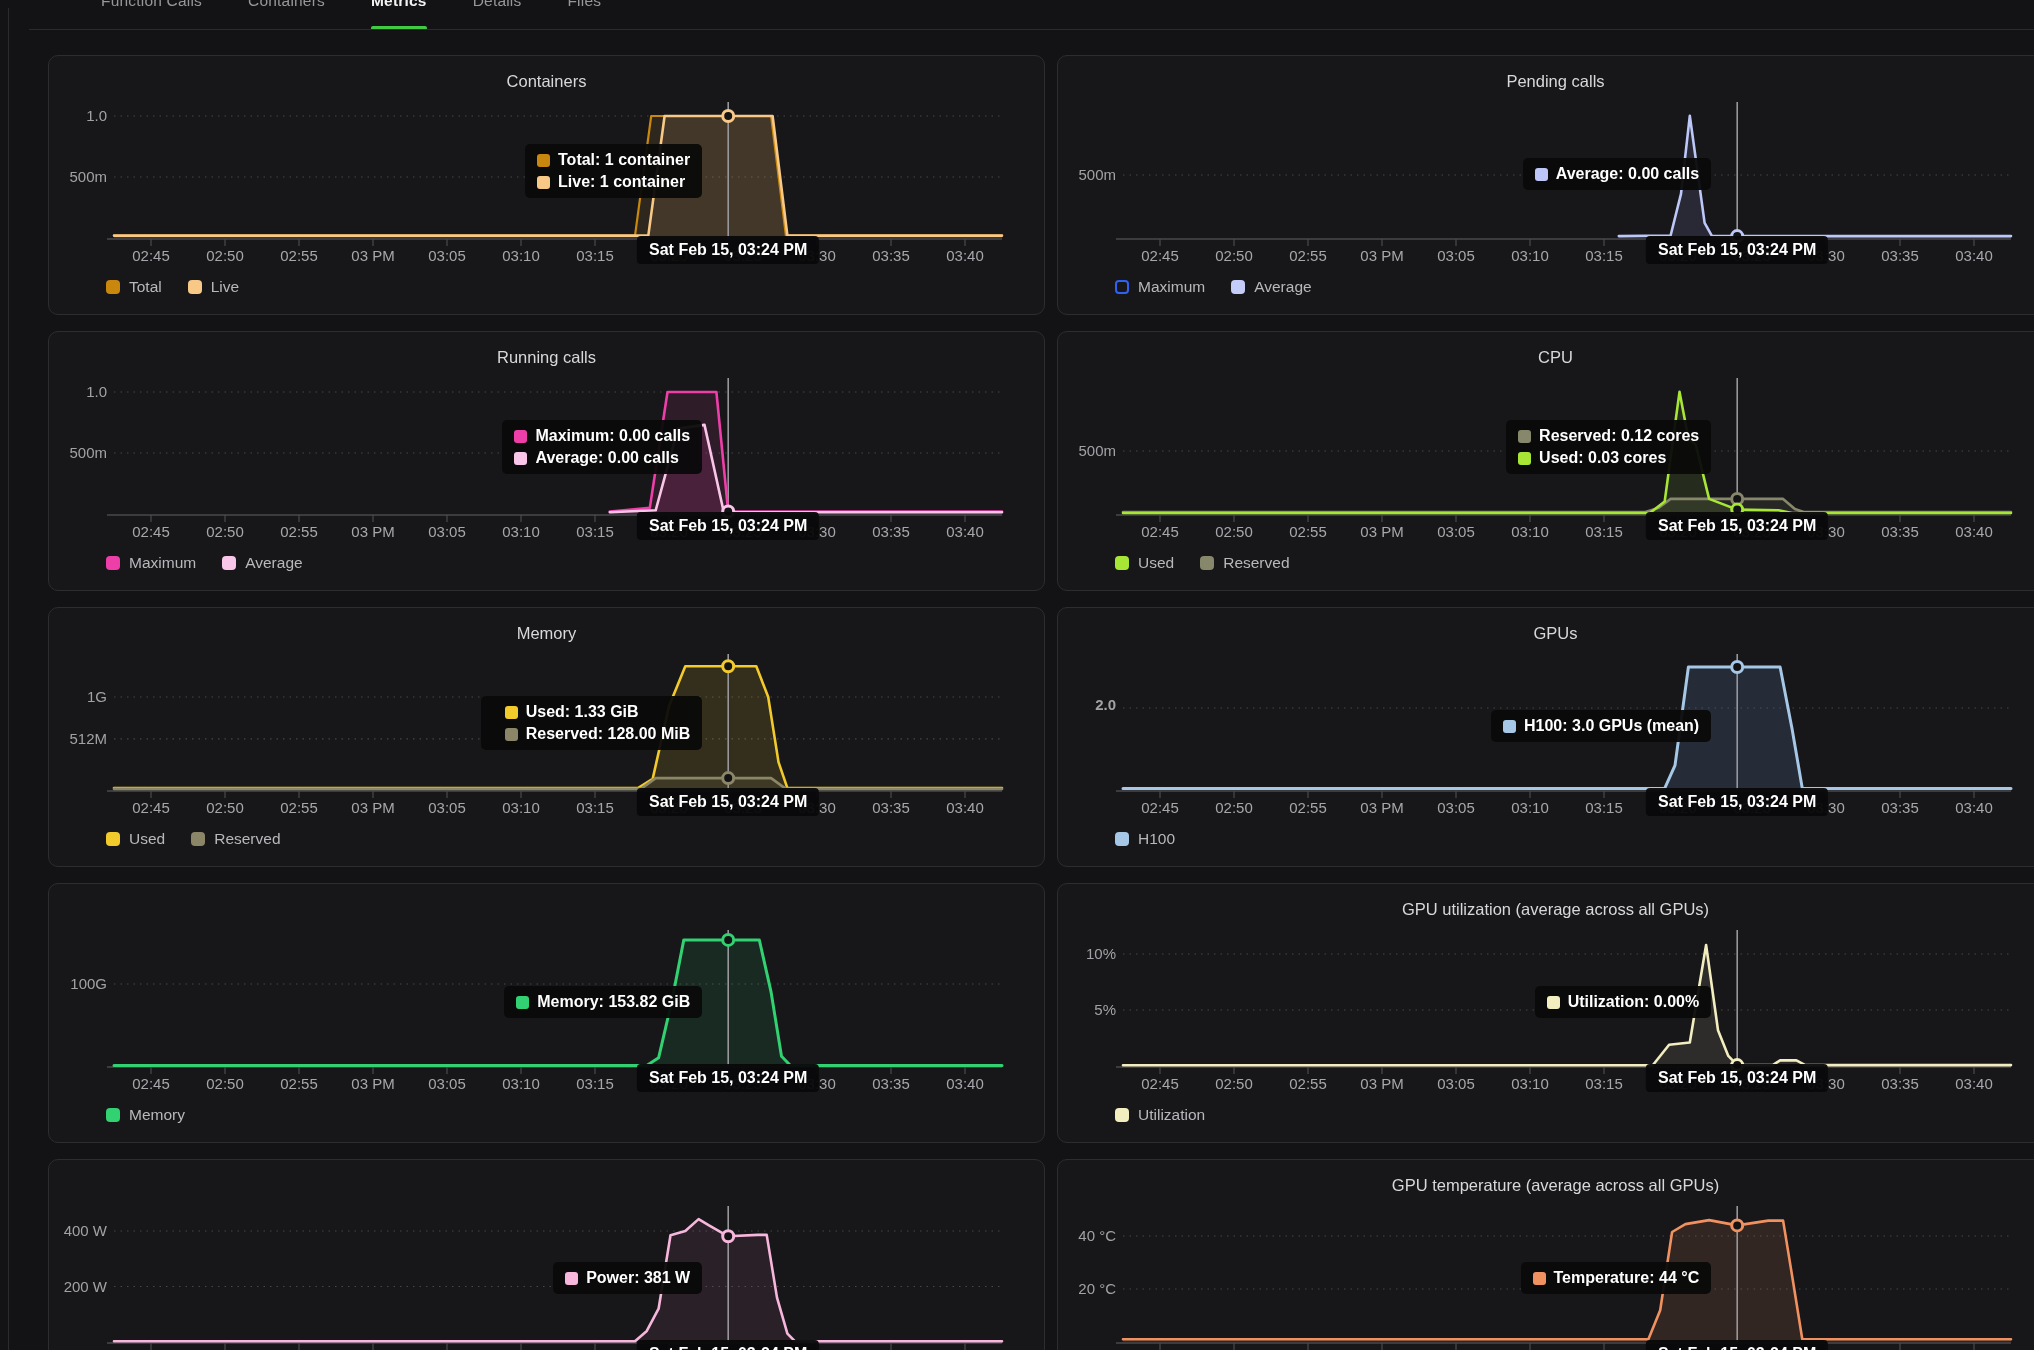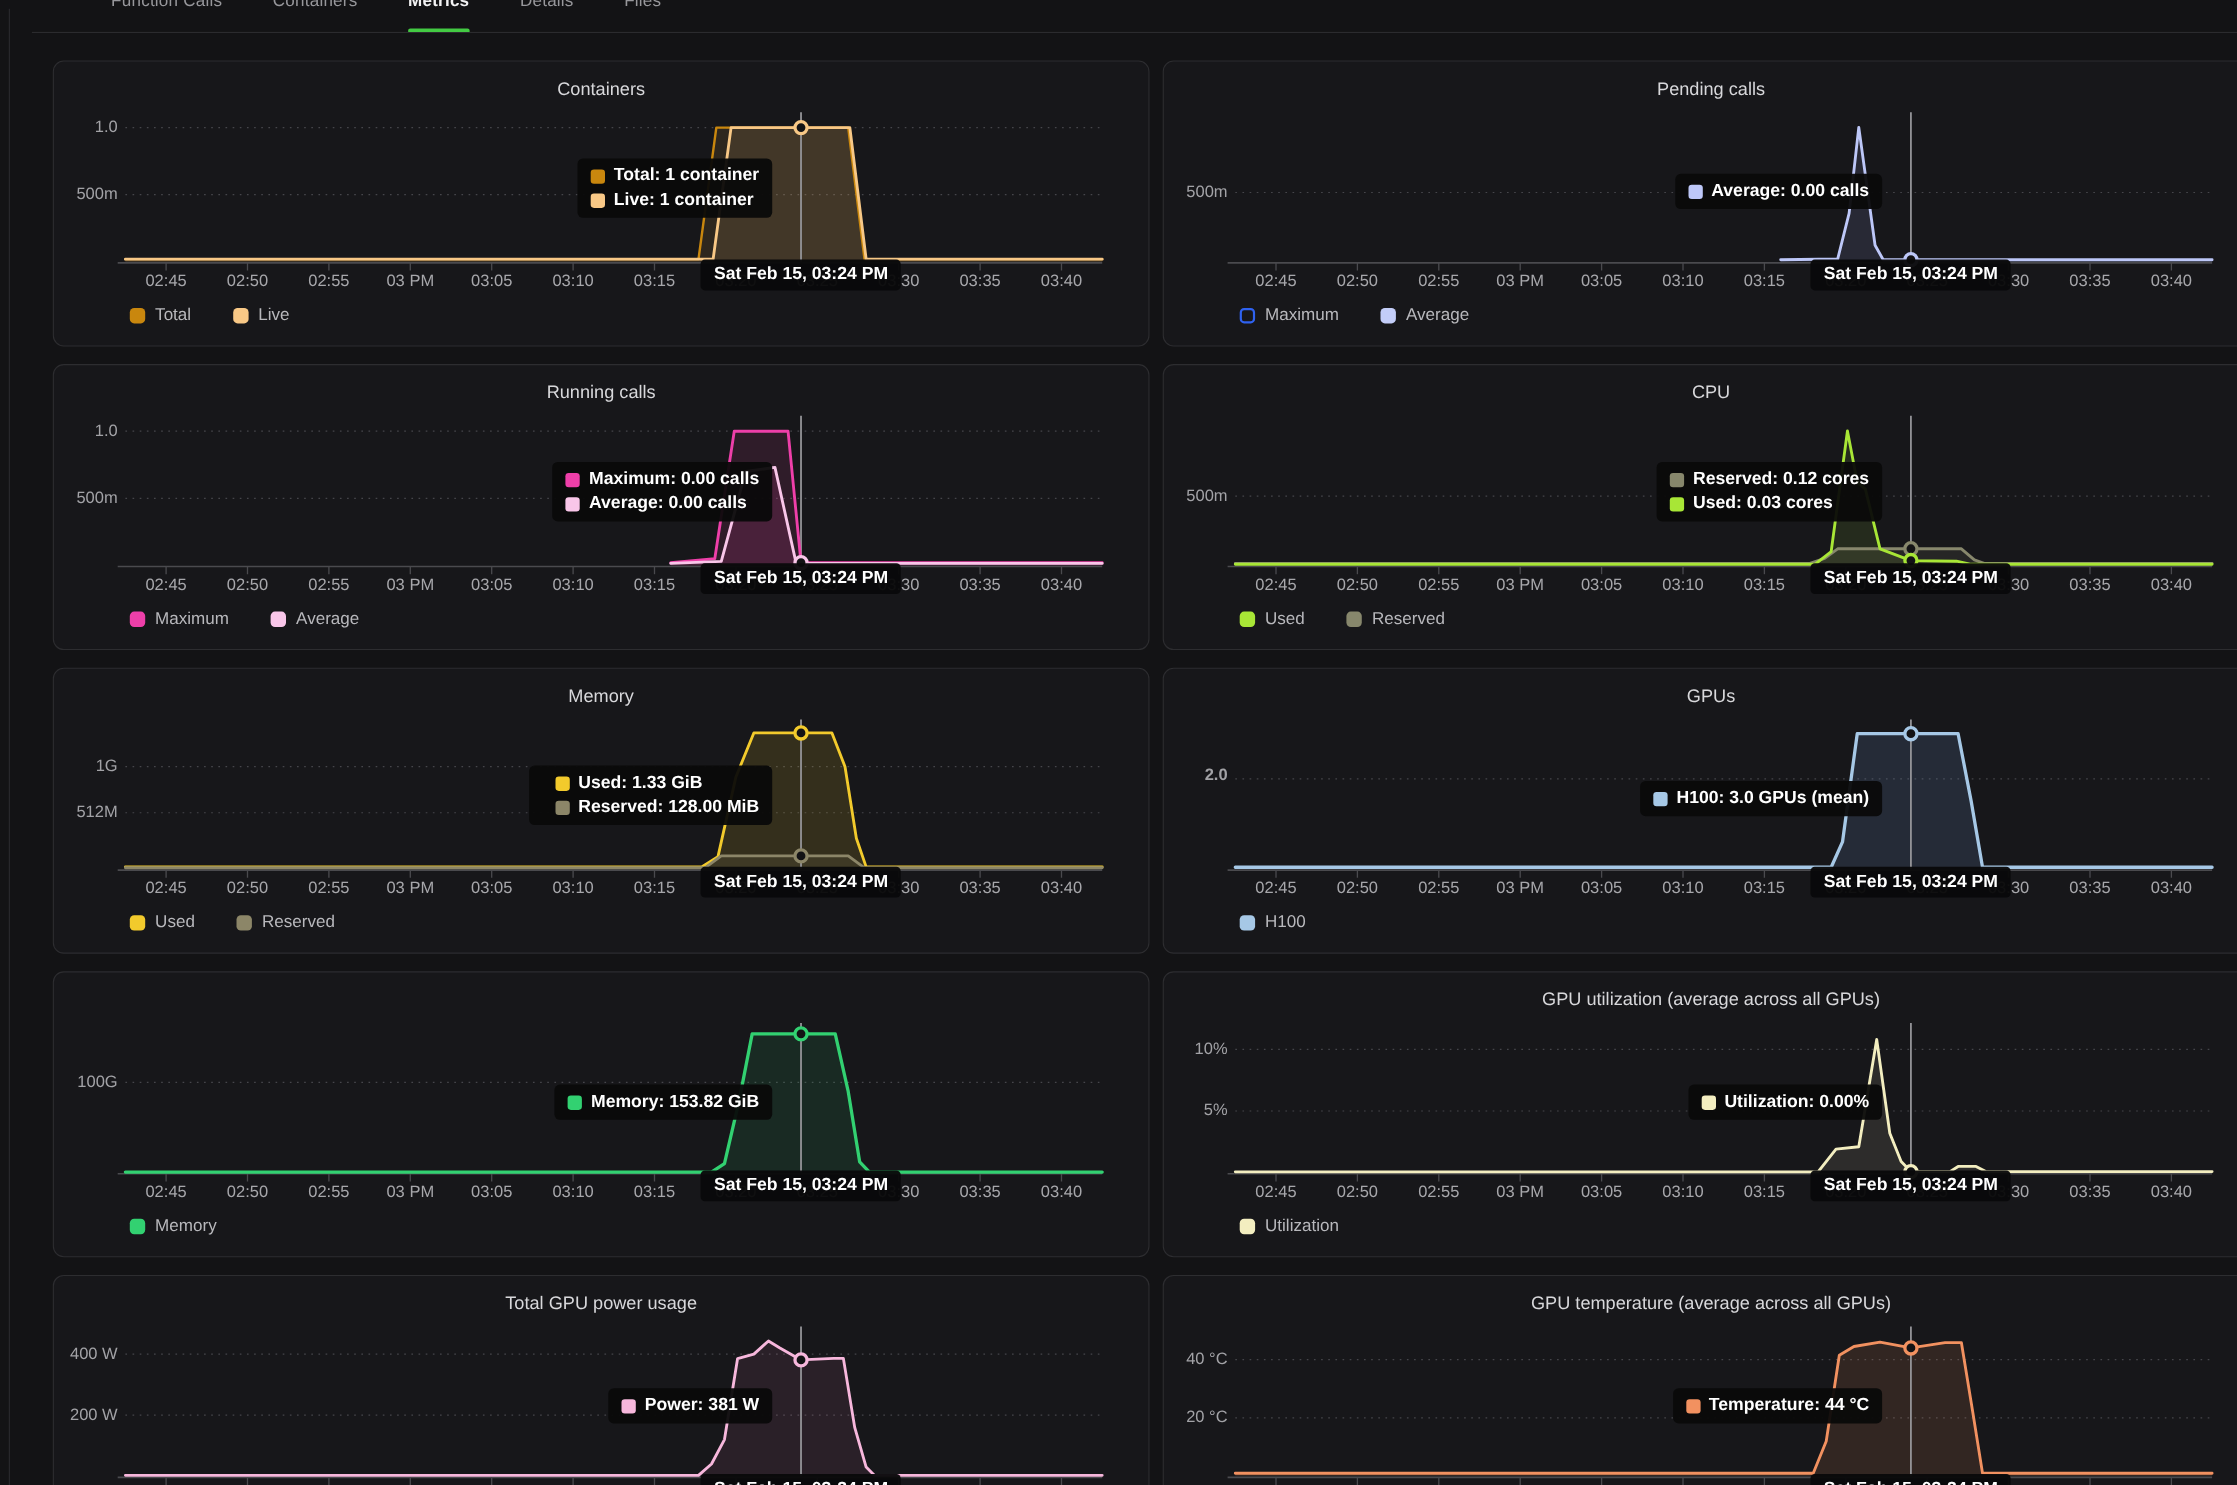--- a/index.html
+++ b/index.html
@@ -21,21 +21,21 @@
   .ylabel{position:absolute;width:58px;text-align:right;font-size:15px;color:#a2a2a6;}
   .xlabel{position:absolute;top:191px;width:64px;text-align:center;font-size:15px;color:#a7a7ab;}
   .tooltip{position:absolute;background:rgba(9,9,10,.95);border-radius:5px;padding:7px 12px;
     display:flex;flex-direction:column;gap:4px;z-index:4;}
   .tooltip .row{display:flex;align-items:center;gap:8px;white-space:nowrap;}
   .tooltip .row .sw{width:13px;height:13px;border-radius:3px;flex:none;}
   .tooltip .row .tx{font-size:16px;font-weight:bold;color:#ffffff;}
   .date-tooltip{position:absolute;top:180px;transform:translateX(-50%);background:rgba(9,9,10,.96);
     border-radius:4px;padding:5px 12px;font-size:16px;font-weight:bold;color:#fff;white-space:nowrap;z-index:5;}
   .legend{position:absolute;top:222px;left:57px;display:flex;gap:26px;align-items:center;}
-  .legend .item{display:flex;align-items:center;gap:9px;cursor:pointer;margin-left:12px;}
+  .legend .item{display:flex;align-items:center;gap:9px;cursor:pointer;}
   .legend .sw{width:14px;height:14px;border-radius:4px;box-sizing:border-box;}
   .legend .lb{font-size:15.5px;color:#b8b8bc;}
 </style>
 </head>
 <body>
 
 <div class="page">
   <div class="panel-left-border"></div>
 
   <div class="tabbar">
@@ -518,21 +518,20 @@
           <line x1="546" y1="183" x2="546" y2="190" stroke="#4a4a4e" stroke-width="1.2"></line>
           <line x1="620" y1="183" x2="620" y2="190" stroke="#4a4a4e" stroke-width="1.2"></line>
           <line x1="694" y1="183" x2="694" y2="190" stroke="#4a4a4e" stroke-width="1.2"></line>
           <line x1="768" y1="183" x2="768" y2="190" stroke="#4a4a4e" stroke-width="1.2"></line>
           <line x1="842" y1="183" x2="842" y2="190" stroke="#4a4a4e" stroke-width="1.2"></line>
           <line x1="916" y1="183" x2="916" y2="190" stroke="#4a4a4e" stroke-width="1.2"></line>
           <line x1="679.1999999999999" y1="46" x2="679.1999999999999" y2="182" stroke="#97979b" stroke-width="1.6"></line>
           <polyline points="65.0,181.2 586.0,181.2 597.8,170.9 609.6,148.7 621.5,75.2 636.3,71.0 649.6,59.1 660.0,65.4 679.2,76.3 708.8,74.9 717.7,74.9 728.0,137.6 738.4,173.7 745.8,181.2 953.0,181.2" fill="none" stroke="#f7b7dc" stroke-width="2.6" stroke-linejoin="round" stroke-linecap="round"></polyline>
           <circle cx="679.1999999999999" cy="76.2725" r="5.5" fill="#131315" stroke="#f7b7dc" stroke-width="3"></circle>
         </svg>
-    <div class="chart-title">Total GPU power usage</div>
     <div class="tooltip" style="right: 341.8px; top: 102px;">
           <div class="row">
             <span class="sw" style="background: rgb(247, 183, 220);"></span>
             <span class="tx">Power: 381 W</span>
           </div>
         </div>
     <div class="date-tooltip" style="left: 679.2px;">Sat Feb 15, 03:24 PM</div>
 
   <div class="ylabel" style="left: 0px; top: 62px;">400 W</div>
         <div class="ylabel" style="left: 0px; top: 117.5px;">200 W</div>

